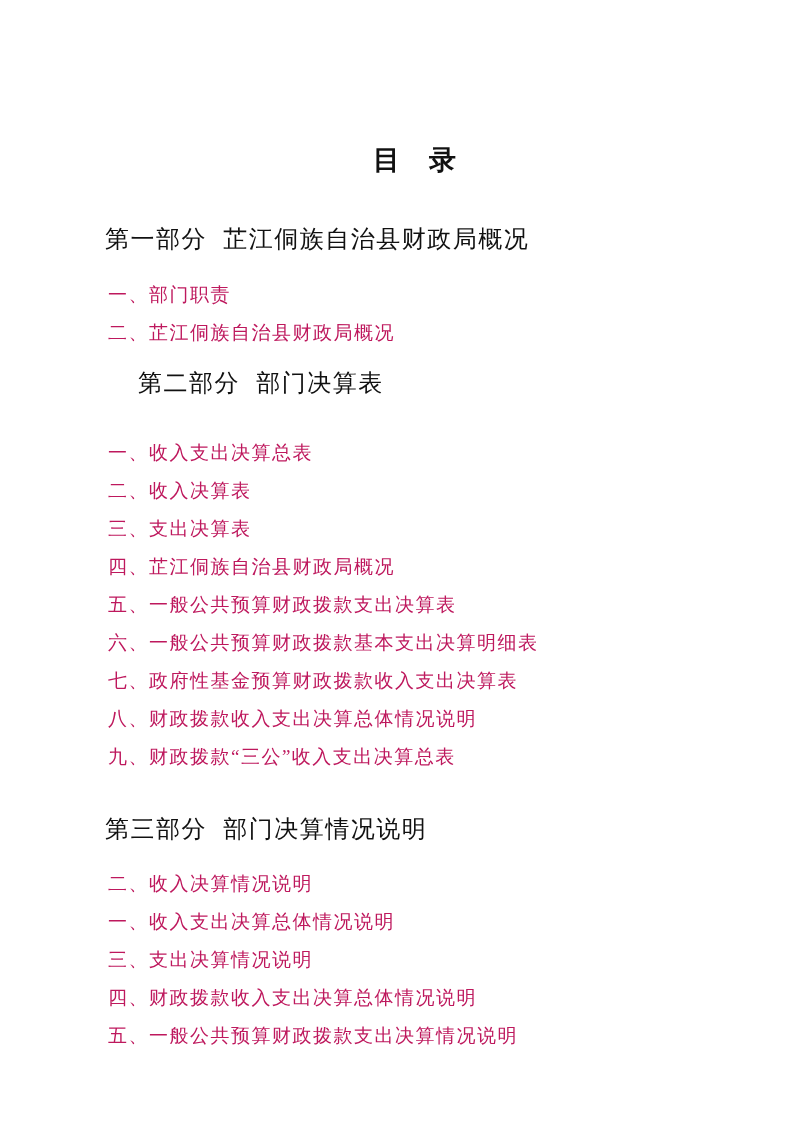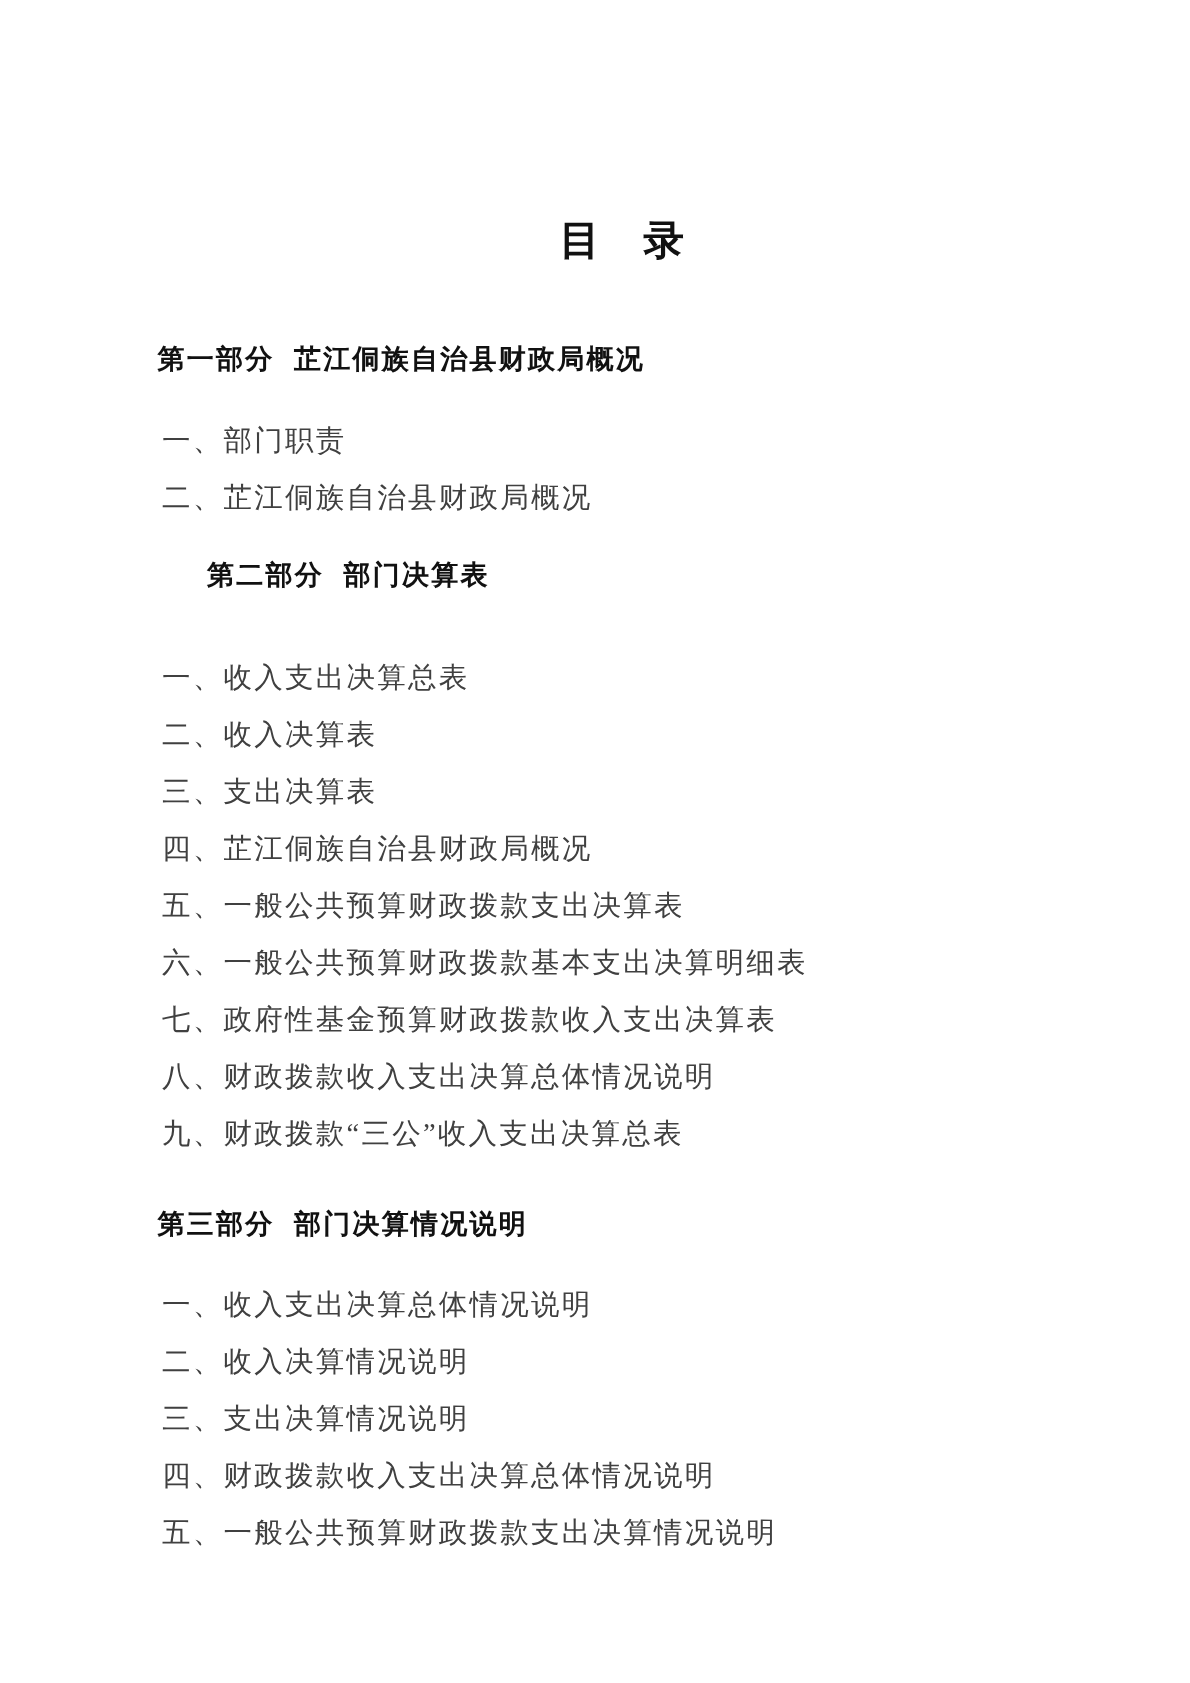--- a/index.html
+++ b/index.html
@@ -27,42 +27,42 @@
     font-weight: bold;
     font-size: 27px;
     line-height: 40px;
     color: #111111;
     text-align: center;
     white-space: pre;
     letter-spacing: 1px;
   }
   .sec-title {
     font-family: "Liberation Sans", sans-serif;
-    font-weight: bold;
-    font-size: 18px;
+    font-weight: normal;
+    font-size: 24px;
     line-height: 38px;
     letter-spacing: 1.5px;
     color: #111111;
     white-space: pre;
   }
   .toc-item {
     font-family: "Liberation Serif", serif;
     font-size: 19px;
     line-height: 38px;
     letter-spacing: 1.5px;
-    color: #404040;
+    color: #be185d;
     margin-left: 3px;
     white-space: pre;
   }
   
   .sec-1 .sec-title { margin-top: 40px; }
   .sec-1 .sec-items { margin-top: 18px; }
   .sec-2 .sec-title { margin-top: 12px; margin-left: 33px; }
   .sec-2 .sec-items { margin-top: 32px; }
-  .sec-3 .sec-title { margin-top: 21px; }
+  .sec-3 .sec-title { margin-top: 34px; }
   .sec-3 .sec-items { margin-top: 17px; }
 </style>
 </head>
 <body>
 
 <div class="page">
   <div class="content">
 
     <div class="doc-title">目　录</div>
 
@@ -85,22 +85,22 @@
         <div class="toc-item">六、一般公共预算财政拨款基本支出决算明细表</div>
         <div class="toc-item">七、政府性基金预算财政拨款收入支出决算表</div>
         <div class="toc-item">八、财政拨款收入支出决算总体情况说明</div>
         <div class="toc-item">九、财政拨款“三公”收入支出决算总表</div>
       </div>
     </div>
 
     <div class="sec-3">
       <div class="sec-title">第三部分  部门决算情况说明</div>
       <div class="sec-items">
+        <div class="toc-item">二、收入决算情况说明</div>
         <div class="toc-item">一、收入支出决算总体情况说明</div>
-        <div class="toc-item">二、收入决算情况说明</div>
         <div class="toc-item">三、支出决算情况说明</div>
         <div class="toc-item">四、财政拨款收入支出决算总体情况说明</div>
         <div class="toc-item">五、一般公共预算财政拨款支出决算情况说明</div>
       </div>
     </div>
 
   </div>
 </div>
 
 </body></html>

